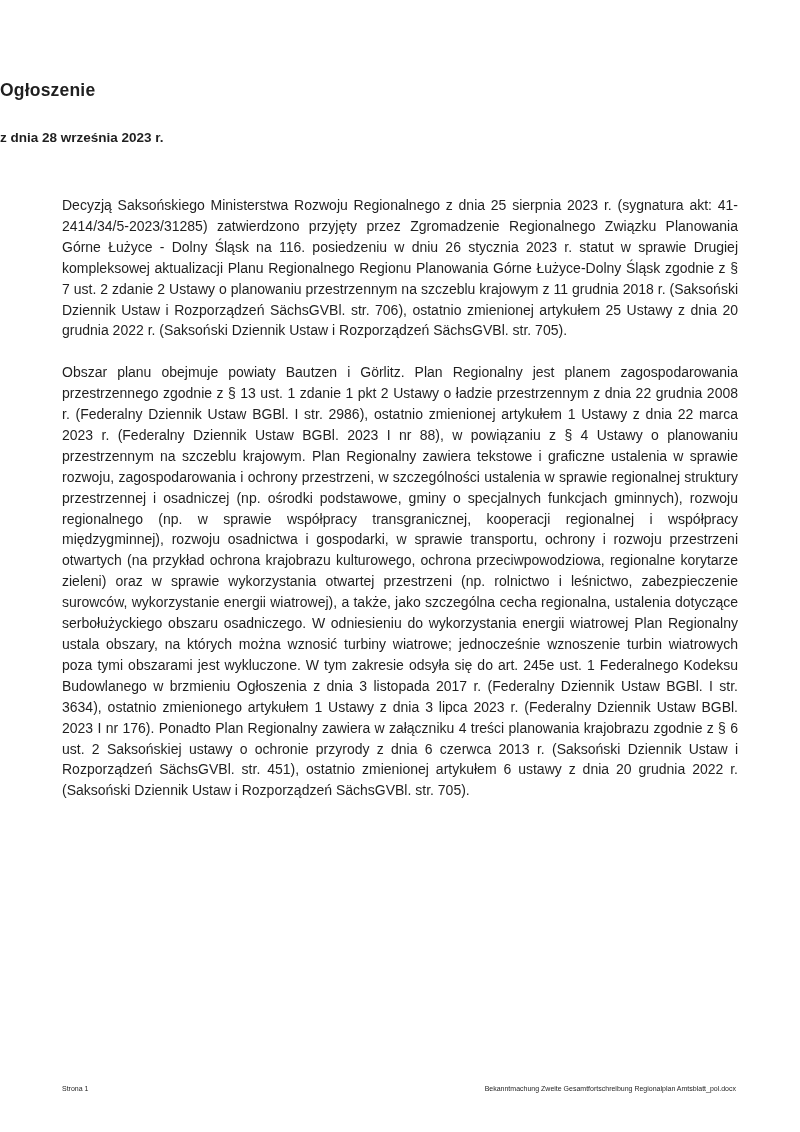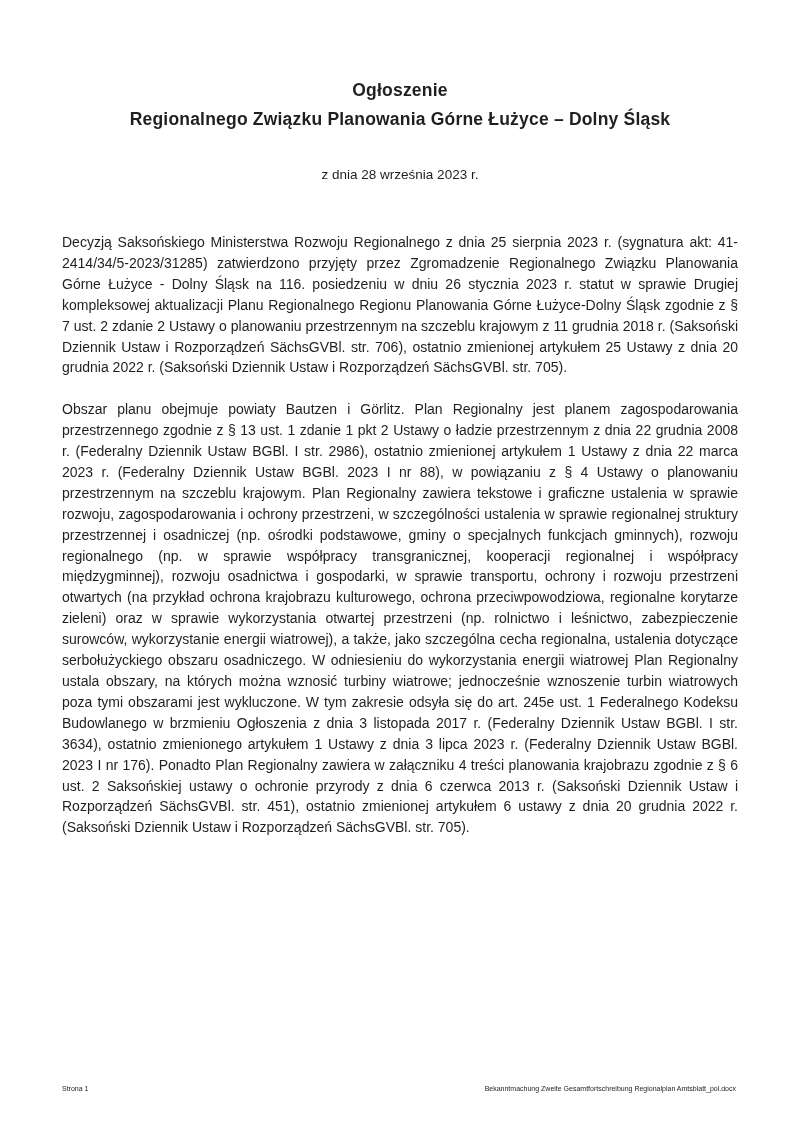--- a/index.html
+++ b/index.html
@@ -12,41 +12,41 @@
     width: 800px;
     height: 1132px;
     background: #ffffff;
     overflow: hidden;
     font-family: "Liberation Sans", sans-serif;
     color: #1f1f1f;
     box-sizing: border-box;
   }
   .doc-header {
     padding-top: 76px;
-    text-align: center;
+    text-align: left;
   }
   .title-line {
     margin: 0;
     font-size: 17.5px;
     line-height: 29px;
     font-weight: 700;
     letter-spacing: 0.2px;
   }
   .subject {
     margin: 22px auto 0;
     max-width: 676px;
     font-size: 15.5px;
     line-height: 28px;
     font-weight: 700;
   }
   .date-line {
-    margin: 32px 0 0;
+    margin: 24px 0 0;
     font-size: 13.5px;
     line-height: 18px;
-    font-weight: 400;
+    font-weight: 700;
   }
   .doc-body {
     margin: 48px 62px 0 62px;
     font-size: 14px;
     line-height: 20.9px;
     text-align: justify;
   }
   .doc-body p {
     margin: 0 0 20.9px 0;
   }
@@ -67,21 +67,20 @@
     color: #1f1f1f;
   }
 </style>
 </head>
 <body>
 
 <div class="page">
 
   <header class="doc-header">
     <h1 class="title-line">Ogłoszenie</h1>
-    <h1 class="title-line">Regionalnego Związku Planowania Górne Łużyce – Dolny Śląsk</h1>
     <h3 class="date-line">z dnia 28 września 2023 r.</h3>
   </header>
 
   <main class="doc-body">
     <p>Decyzją Saksońskiego Ministerstwa Rozwoju Regionalnego z dnia 25 sierpnia 2023 r. (sygnatura akt: 41-2414/34/5-2023/31285) zatwierdzono przyjęty przez Zgromadzenie Regionalnego Związku Planowania Górne Łużyce - Dolny Śląsk na 116. posiedzeniu w dniu 26 stycznia 2023 r. statut w sprawie Drugiej kompleksowej aktualizacji Planu Regionalnego Regionu Planowania Górne Łużyce-Dolny Śląsk zgodnie z § 7 ust. 2 zdanie 2 Ustawy o planowaniu przestrzennym na szczeblu krajowym z 11 grudnia 2018 r. (Saksoński Dziennik Ustaw i Rozporządzeń SächsGVBl. str. 706), ostatnio zmienionej artykułem 25 Ustawy z dnia 20 grudnia 2022 r. (Saksoński Dziennik Ustaw i Rozporządzeń SächsGVBl. str. 705).</p>
     <p>Obszar planu obejmuje powiaty Bautzen i Görlitz. Plan Regionalny jest planem zagospodarowania przestrzennego zgodnie z § 13 ust. 1 zdanie 1 pkt 2 Ustawy o ładzie przestrzennym z dnia 22 grudnia 2008 r. (Federalny Dziennik Ustaw BGBl. I str. 2986), ostatnio zmienionej artykułem 1 Ustawy z dnia 22 marca 2023 r. (Federalny Dziennik Ustaw BGBl. 2023 I nr 88), w powiązaniu z § 4 Ustawy o planowaniu przestrzennym na szczeblu krajowym. Plan Regionalny zawiera tekstowe i graficzne ustalenia w sprawie rozwoju, zagospodarowania i ochrony przestrzeni, w szczególności ustalenia w sprawie regionalnej struktury przestrzennej i osadniczej (np. ośrodki podstawowe, gminy o specjalnych funkcjach gminnych), rozwoju regionalnego (np. w sprawie współpracy transgranicznej, kooperacji regionalnej i współpracy międzygminnej), rozwoju osadnictwa i gospodarki, w sprawie transportu, ochrony i rozwoju przestrzeni otwartych (na przykład ochrona krajobrazu kulturowego, ochrona przeciwpowodziowa, regionalne korytarze zieleni) oraz w sprawie wykorzystania otwartej przestrzeni (np. rolnictwo i leśnictwo, zabezpieczenie surowców, wykorzystanie energii wiatrowej), a także, jako szczególna cecha regionalna, ustalenia dotyczące serbołużyckiego obszaru osadniczego. W odniesieniu do wykorzystania energii wiatrowej Plan Regionalny ustala obszary, na których można wznosić turbiny wiatrowe; jednocześnie wznoszenie turbin wiatrowych poza tymi obszarami jest wykluczone. W tym zakresie odsyła się do art. 245e ust. 1 Federalnego Kodeksu Budowlanego w brzmieniu Ogłoszenia z dnia 3 listopada 2017 r. (Federalny Dziennik Ustaw BGBl. I str. 3634), ostatnio zmienionego artykułem 1 Ustawy z dnia 3 lipca 2023 r. (Federalny Dziennik Ustaw BGBl. 2023 I nr 176). Ponadto Plan Regionalny zawiera w załączniku 4 treści planowania krajobrazu zgodnie z § 6 ust. 2 Saksońskiej ustawy o ochronie przyrody z dnia 6 czerwca 2013 r. (Saksoński Dziennik Ustaw i Rozporządzeń SächsGVBl. str. 451), ostatnio zmienionej artykułem 6 ustawy z dnia 20 grudnia 2022 r. (Saksoński Dziennik Ustaw i Rozporządzeń SächsGVBl. str. 705).</p>
   </main>
 
   <footer class="doc-footer">
     <span>Strona 1</span>

